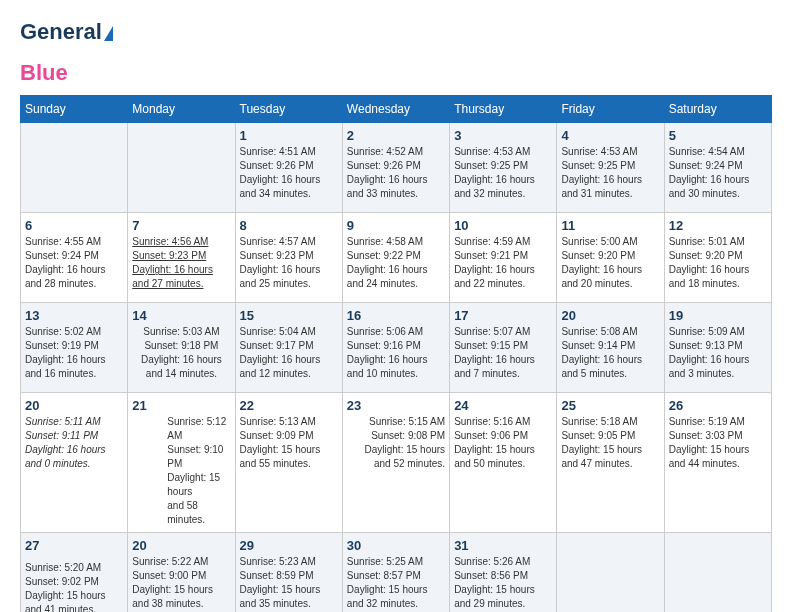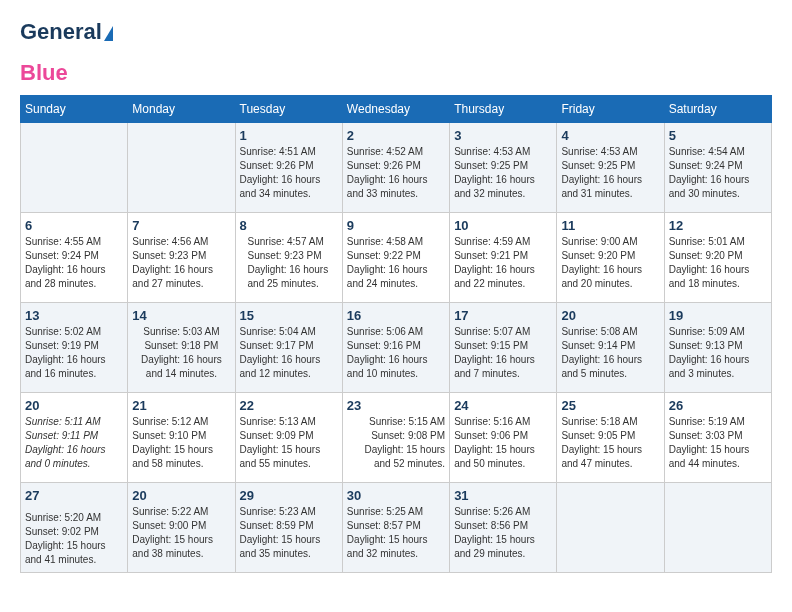--- a/index.html
+++ b/index.html
@@ -157,49 +157,49 @@
       <tr>
         <td>
           <div class="day-number">6</div>
           <div class="day-info" style="white-space: pre-line;">Sunrise: 4:55 AM
 Sunset: 9:24 PM
 Daylight: 16 hours
 and 28 minutes.</div>
         </td>
         <td>
           <div class="day-number">7</div>
-          <div class="day-info" style="white-space: pre-line;">Sunrise: 4:56 AM
+          <div class="day-info" style="white-space: pre-line; text-decoration: underline;">Sunrise: 4:56 AM
 Sunset: 9:23 PM
 Daylight: 16 hours
 and 27 minutes.</div>
         </td>
         <td>
           <div class="day-number">8</div>
-          <div class="day-info" style="white-space: pre-line; margin-left: 8px;">Sunrise: 4:57 AM
+          <div class="day-info" style="white-space: pre-line;">Sunrise: 4:57 AM
 Sunset: 9:23 PM
 Daylight: 16 hours
 and 25 minutes.</div>
         </td>
         <td>
           <div class="day-number">9</div>
           <div class="day-info" style="white-space: pre-line;">Sunrise: 4:58 AM
 Sunset: 9:22 PM
 Daylight: 16 hours
 and 24 minutes.</div>
         </td>
         <td>
           <div class="day-number">10</div>
           <div class="day-info" style="white-space: pre-line;">Sunrise: 4:59 AM
 Sunset: 9:21 PM
 Daylight: 16 hours
 and 22 minutes.</div>
         </td>
         <td>
           <div class="day-number">11</div>
-          <div class="day-info" style="white-space: pre-line;">Sunrise: 9:00 AM
+          <div class="day-info" style="white-space: pre-line;">Sunrise: 5:00 AM
 Sunset: 9:20 PM
 Daylight: 16 hours
 and 20 minutes.</div>
         </td>
         <td>
           <div class="day-number">12</div>
           <div class="day-info" style="white-space: pre-line;">Sunrise: 5:01 AM
 Sunset: 9:20 PM
 Daylight: 16 hours
 and 18 minutes.</div>
@@ -259,21 +259,21 @@
       <tr>
         <td>
           <div class="day-number">20</div>
           <div class="day-info" style="white-space: pre-line; font-style: italic;">Sunrise: 5:11 AM
 Sunset: 9:11 PM
 Daylight: 16 hours
 and 0 minutes.</div>
         </td>
         <td>
           <div class="day-number">21</div>
-          <div class="day-info" style="white-space: pre-line;">Sunrise: 5:12 AM
+          <div class="day-info" style="white-space: pre-line; margin-left: 35px;">Sunrise: 5:12 AM
 Sunset: 9:10 PM
 Daylight: 15 hours
 and 58 minutes.</div>
         </td>
         <td>
           <div class="day-number">22</div>
           <div class="day-info" style="white-space: pre-line;">Sunrise: 5:13 AM
 Sunset: 9:09 PM
 Daylight: 15 hours
 and 55 minutes.</div>

